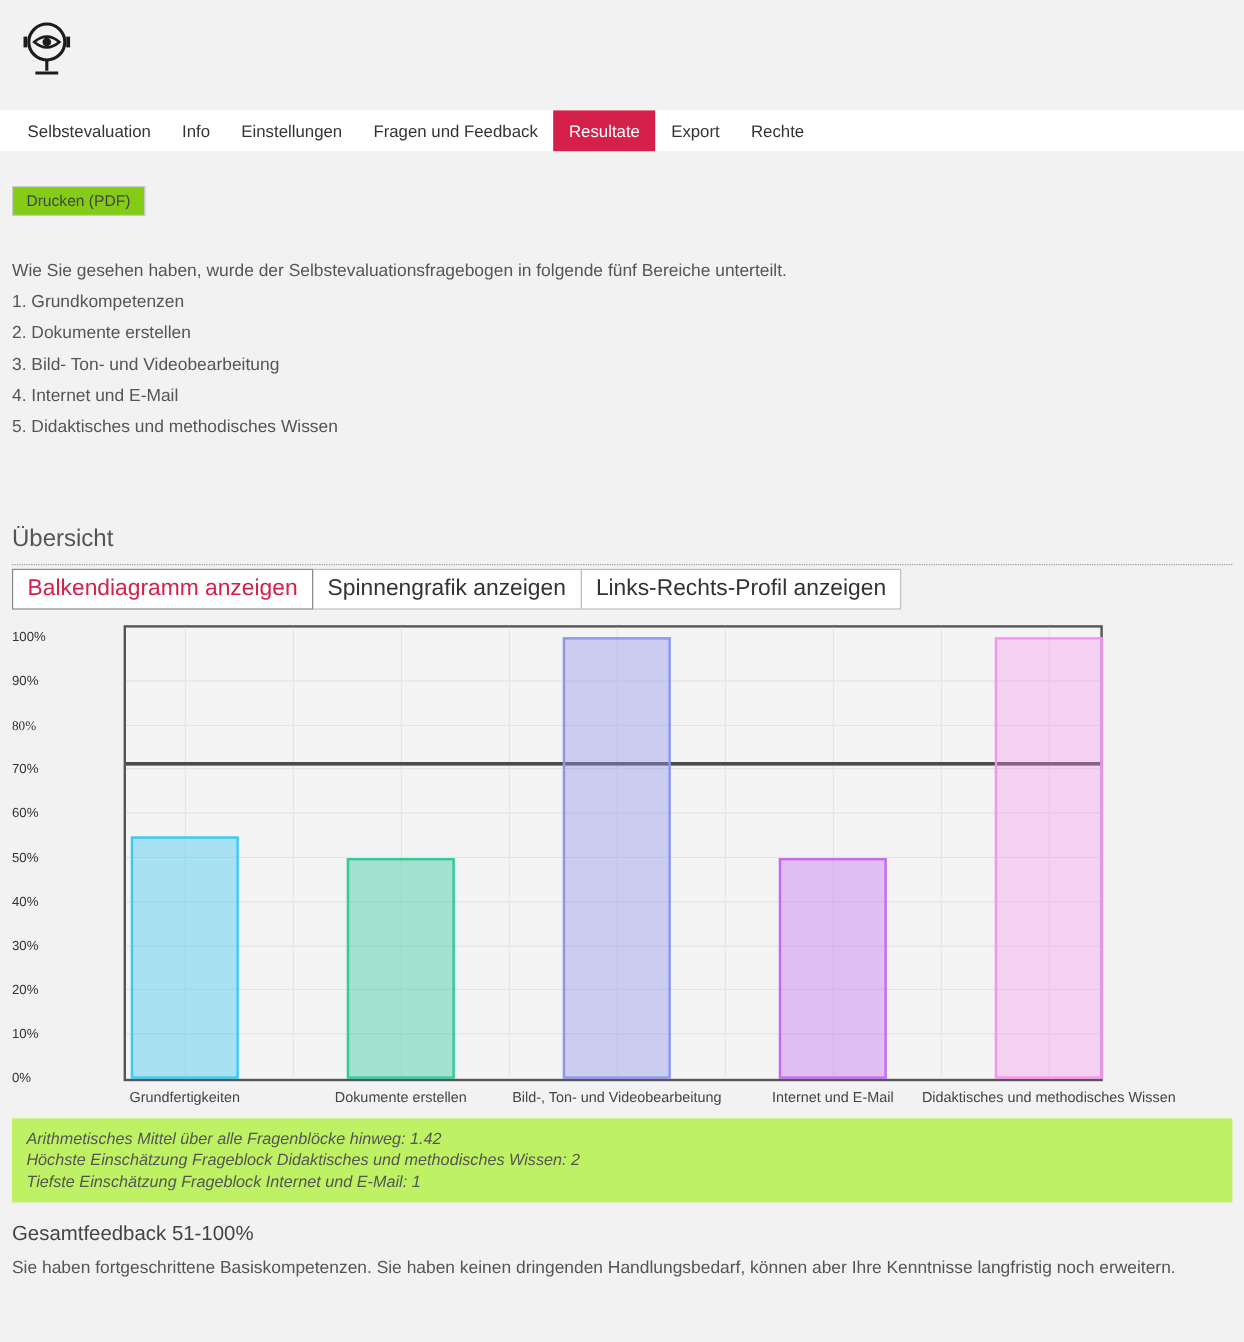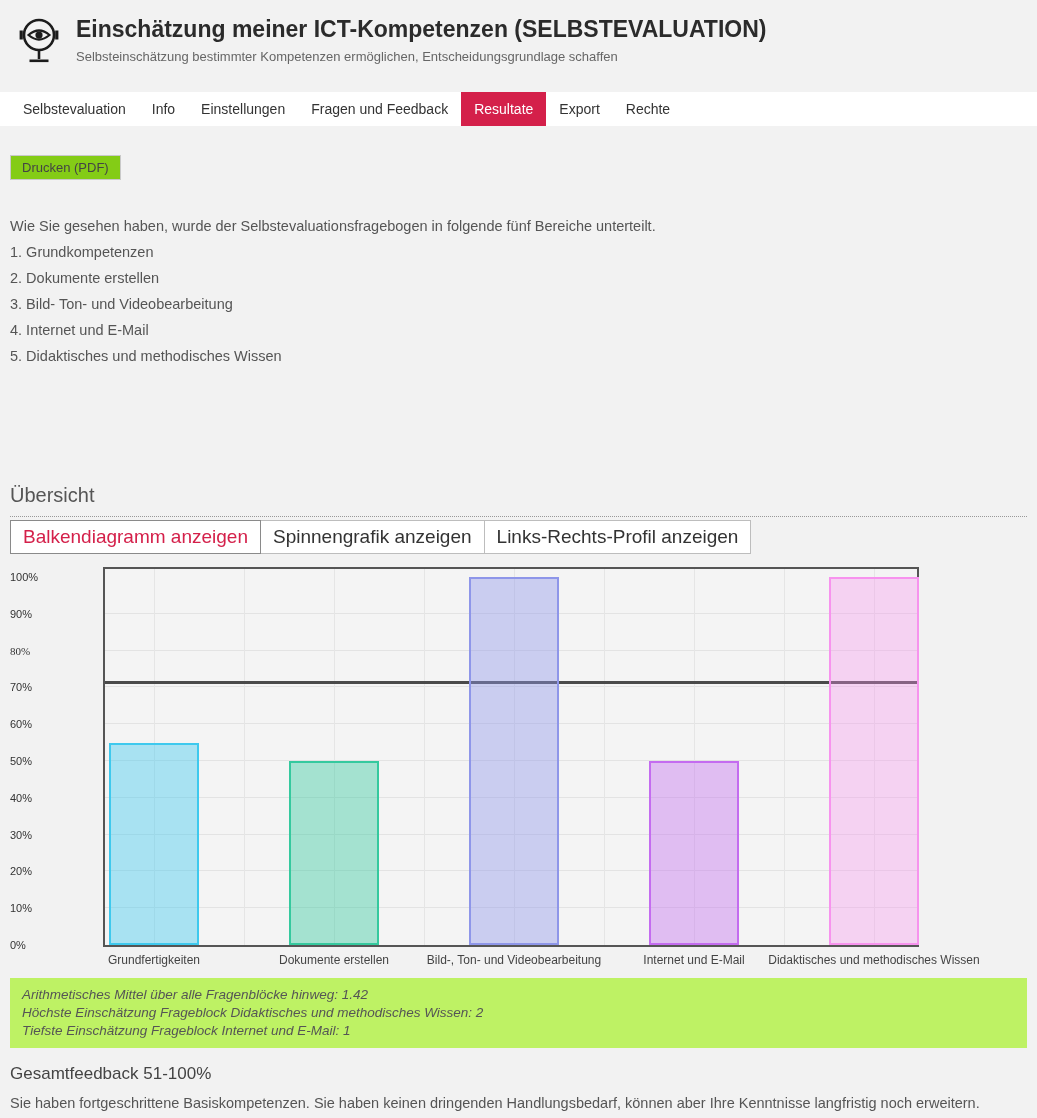--- a/index.html
+++ b/index.html
@@ -24,21 +24,21 @@
   .content { padding:0 10px; }
   .print-btn {
     margin-top:29px; display:inline-block; background:#84cc16; border:1px solid #c9c9c9;
     font-size:13px; color:#444; padding:4px 11px; font-family:inherit; cursor:pointer;
   }
   .intro { margin-top:36px; }
   .intro p { margin:0 0 6px 0; font-size:14.5px; line-height:20px; color:#555; }
   .intro p.closing { margin-top:26px; }
   
   .overview-heading {
-    margin:118px 0 0 0; font-size:20px; font-weight:normal; color:#555;
+    margin:72px 0 0 0; font-size:20px; font-weight:normal; color:#555;
     padding-bottom:9px; border-bottom:1px dotted #999;
   }
   .toggles { margin-top:3px; display:flex; }
   .toggle-btn {
     background:#fff; border:1px solid #bdbdbd; margin-left:-1px;
     font-size:19px; color:#333; padding:5px 12px; font-family:inherit; cursor:pointer; white-space:nowrap;
   }
   .toggle-btn:first-child { margin-left:0; }
   .toggle-btn.active { border-color:#8a8a8a; color:var(--accent,#d4204a); position:relative; z-index:1; }
   
@@ -69,24 +69,20 @@
       <g fill="none" stroke="#1c1c1c" stroke-width="2.6">
         <circle cx="23" cy="21" r="15"></circle>
         <rect x="3.6" y="16.5" width="3.2" height="9" fill="#1c1c1c" stroke="none"></rect>
         <rect x="39.2" y="16.5" width="3.2" height="9" fill="#1c1c1c" stroke="none"></rect>
         <path d="M12.5 21 Q23 12 33.5 21 Q23 30 12.5 21 Z" stroke-width="2.2"></path>
         <circle cx="23" cy="21" r="3.6" fill="#1c1c1c" stroke="none"></circle>
         <line x1="23" y1="36" x2="23" y2="45"></line>
         <line x1="13.5" y1="46.8" x2="32.5" y2="46.8"></line>
       </g>
     </svg>
-  </div>
-  <div class="header-titles">
-    <div class="page-title">Einschätzung meiner ICT-Kompetenzen (SELBSTEVALUATION)</div>
-    <div class="page-subtitle">Selbsteinschätzung bestimmter Kompetenzen ermöglichen, Entscheidungsgrundlage schaffen</div>
   </div>
 </div>
 
 <div class="nav">
     <div class="nav-item">Selbstevaluation</div>
     <div class="nav-item">Info</div>
     <div class="nav-item">Einstellungen</div>
     <div class="nav-item">Fragen und Feedback</div>
     <div class="nav-item active">Resultate</div>
     <div class="nav-item">Export</div>

